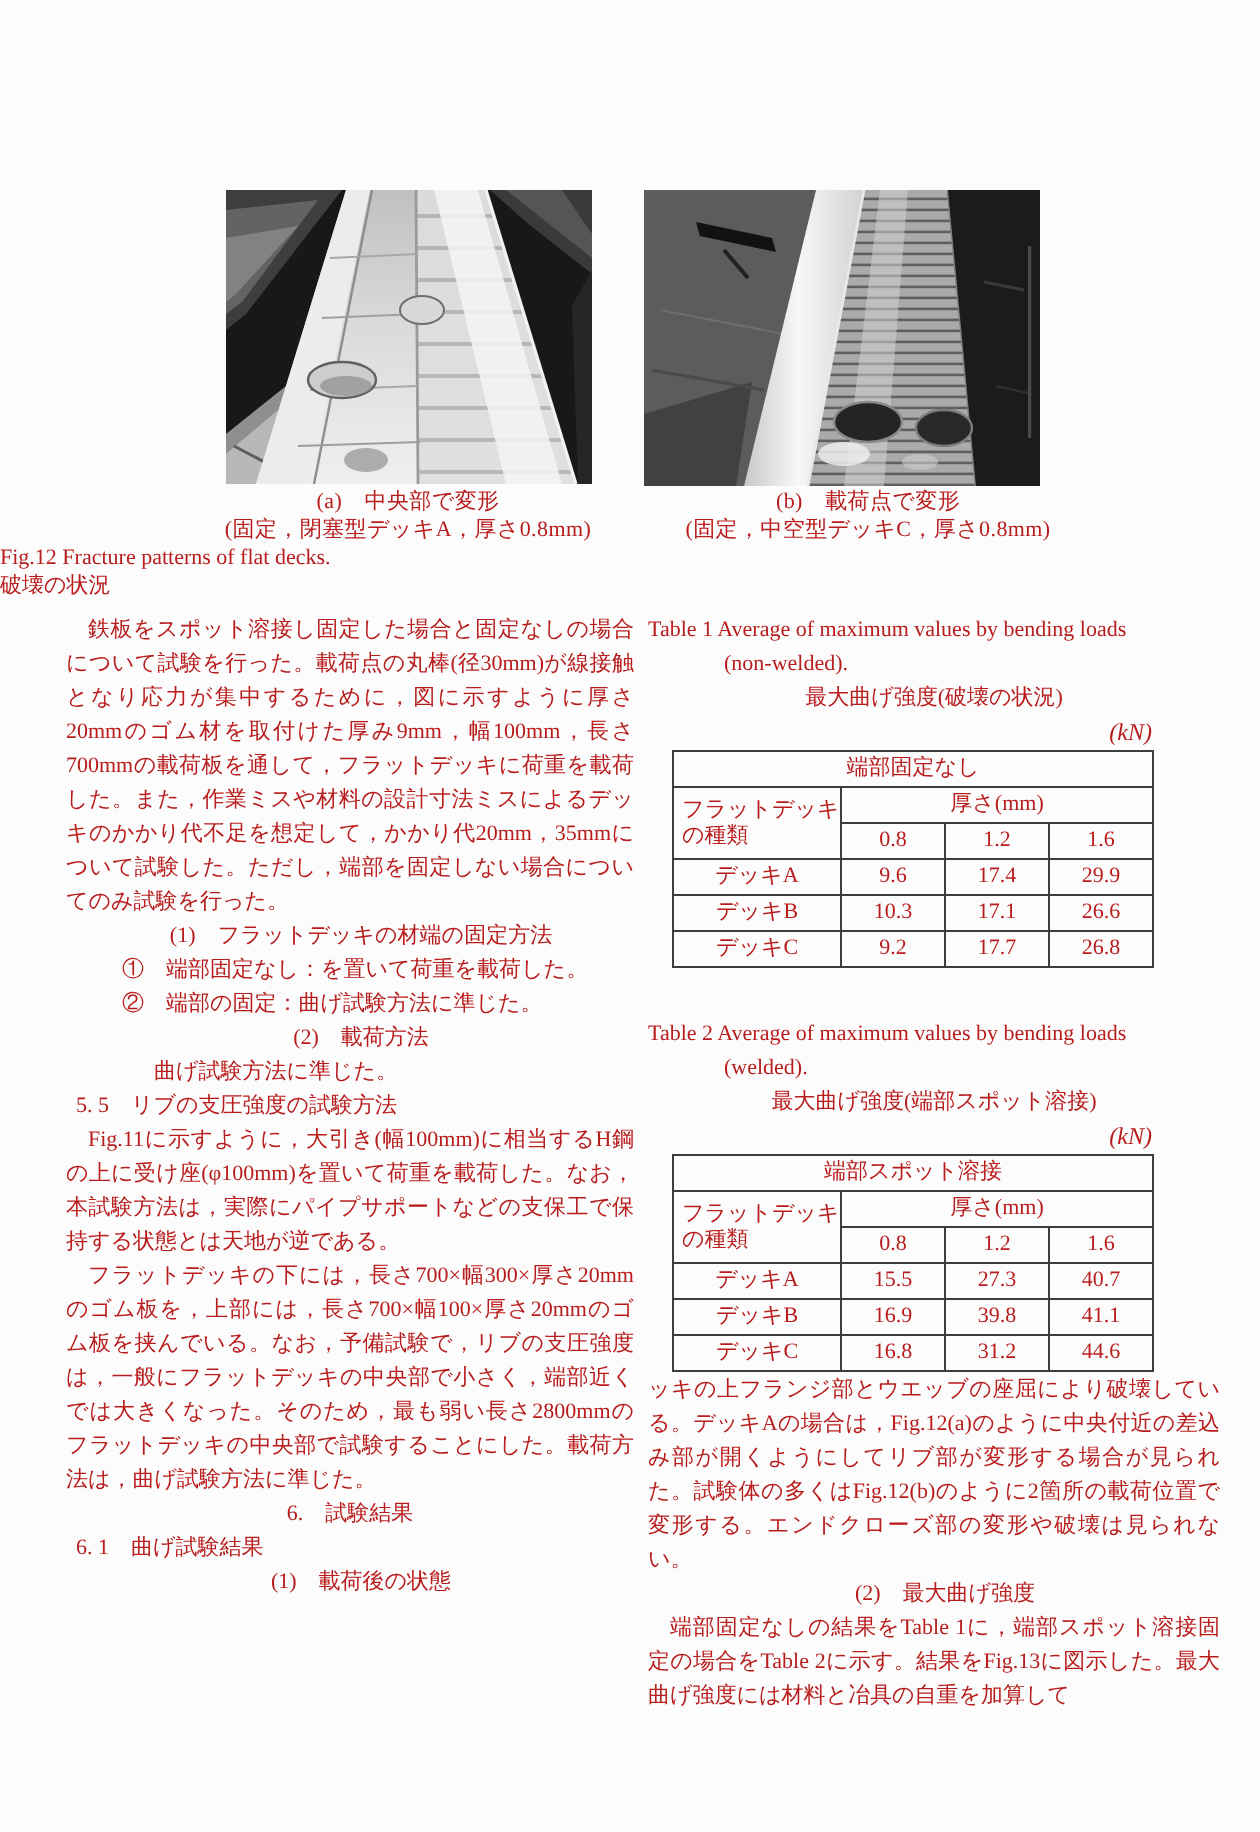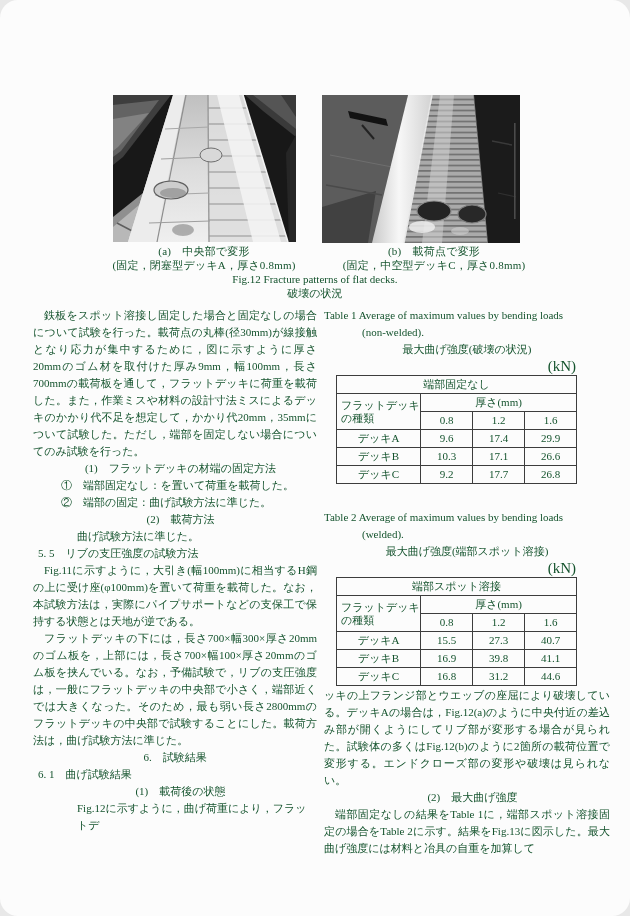--- a/index.html
+++ b/index.html
@@ -1,52 +1,51 @@
 <!DOCTYPE html>
 <html lang="ja"><head>
 <meta charset="utf-8">
 <style>
   * { margin:0; padding:0; box-sizing:border-box; }
   html,body { background:#e8e8e8; }
   .page {
     position:relative; width:630px; height:916px; margin:0 auto;
     background:#fcfcfc; overflow:hidden;
     font-family:"Liberation Serif","DejaVu Serif",serif;
-    color:#14532d;
-    border-radius:18px;
+    color:#b91c1c;
   }
   .photo { position:absolute; background:#161616; overflow:hidden; }
   .photo svg { display:block; width:100%; height:100%; }
   .photo-a { left:113px; top:95px; width:183px; height:147px; }
   .photo-b { left:322px; top:95px; width:198px; height:148px; }
 
   .cap { position:absolute; font-size:11px; line-height:14px; text-align:center; letter-spacing:0.2px; }
   .cap-a { left:94px;  top:244px; width:220px; }
   .cap-b { left:324px; top:244px; width:220px; }
-  .figcap { position:absolute; left:0; top:272px; width:630px; text-align:center;
+  .figcap { position:absolute; left:0; top:272px; width:630px; 
             font-size:11px; line-height:14px; }
 
   .col { position:absolute; top:307px; font-size:11px; line-height:17px;
          text-align:justify; }
   .col-left  { left:33px;  width:284px; }
   .col-right { left:324px; width:286px; }
 
   .col p { text-align:justify; }
   p.indent { text-indent:11px; }
   p.li1 { padding-left:11px; text-align:center;font-family:Liberation Serif, serif; }
   p.li2 { padding-left:28px; text-align:left; }
   p.li3 { padding-left:44px; text-align:left; }
   p.sec { padding-left:5px; text-align:left; }
   p.centered { text-align:center; }
   p.noindent { text-indent:0; }
 
   .tblcap { line-height:17px; text-align:left; }
   .tblcap .l2 { padding-left:38px; }
   .tblcap .ja { text-align:center; }
-  .kn { width:252px; text-align:right; font-size:15px; line-height:14px; margin-top:1px; }
+  .kn { width:252px; text-align:right; font-size:12px; line-height:14px; margin-top:1px;font-style:italic; }
 
   table.dtab { border-collapse:collapse; width:240px; margin:2px 0 0 12px;
                font-size:11px; table-layout:fixed;padding-left:32px; }
   table.dtab td { border:1px solid #3d3d3d; height:16px; text-align:center;
                   padding:0 2px; overflow:hidden; white-space:nowrap; }
   table.dtab td.lh { text-align:left; line-height:13px; padding-left:4px; }
   table.dtab col.c0 { width:84px; }
   table.dtab col.cn { width:52px; }
 
   .t2gap { margin-top:25px; }
@@ -164,21 +163,20 @@
     <p class="li2">①　端部固定なし：を置いて荷重を載荷した。</p>
     <p class="li2">②　端部の固定：曲げ試験方法に準じた。</p>
     <p class="li1">(2)　載荷方法</p>
     <p class="li3">曲げ試験方法に準じた。</p>
     <p class="sec">5. 5　リブの支圧強度の試験方法</p>
     <p class="indent">Fig.11に示すように，大引き(幅100mm)に相当するH鋼の上に受け座(φ100mm)を置いて荷重を載荷した。なお，本試験方法は，実際にパイプサポートなどの支保工で保持する状態とは天地が逆である。</p>
     <p class="indent">フラットデッキの下には，長さ700×幅300×厚さ20mmのゴム板を，上部には，長さ700×幅100×厚さ20mmのゴム板を挟んでいる。なお，予備試験で，リブの支圧強度は，一般にフラットデッキの中央部で小さく，端部近くでは大きくなった。そのため，最も弱い長さ2800mmのフラットデッキの中央部で試験することにした。載荷方法は，曲げ試験方法に準じた。</p>
     <p class="centered">6.　試験結果</p>
     <p class="sec">6. 1　曲げ試験結果</p>
     <p class="li1">(1)　載荷後の状態</p>
-    <p class="li3">Fig.12に示すように，曲げ荷重により，フラットデ</p>
   </div>
 
   <div class="col col-right">
 
     <div class="tblcap">
       <div>Table 1  Average of maximum values by bending loads</div>
       <div class="l2">(non-welded).</div>
       <div class="ja">最大曲げ強度(破壊の状況)</div>
     </div>
     <div class="kn">(kN)</div>

